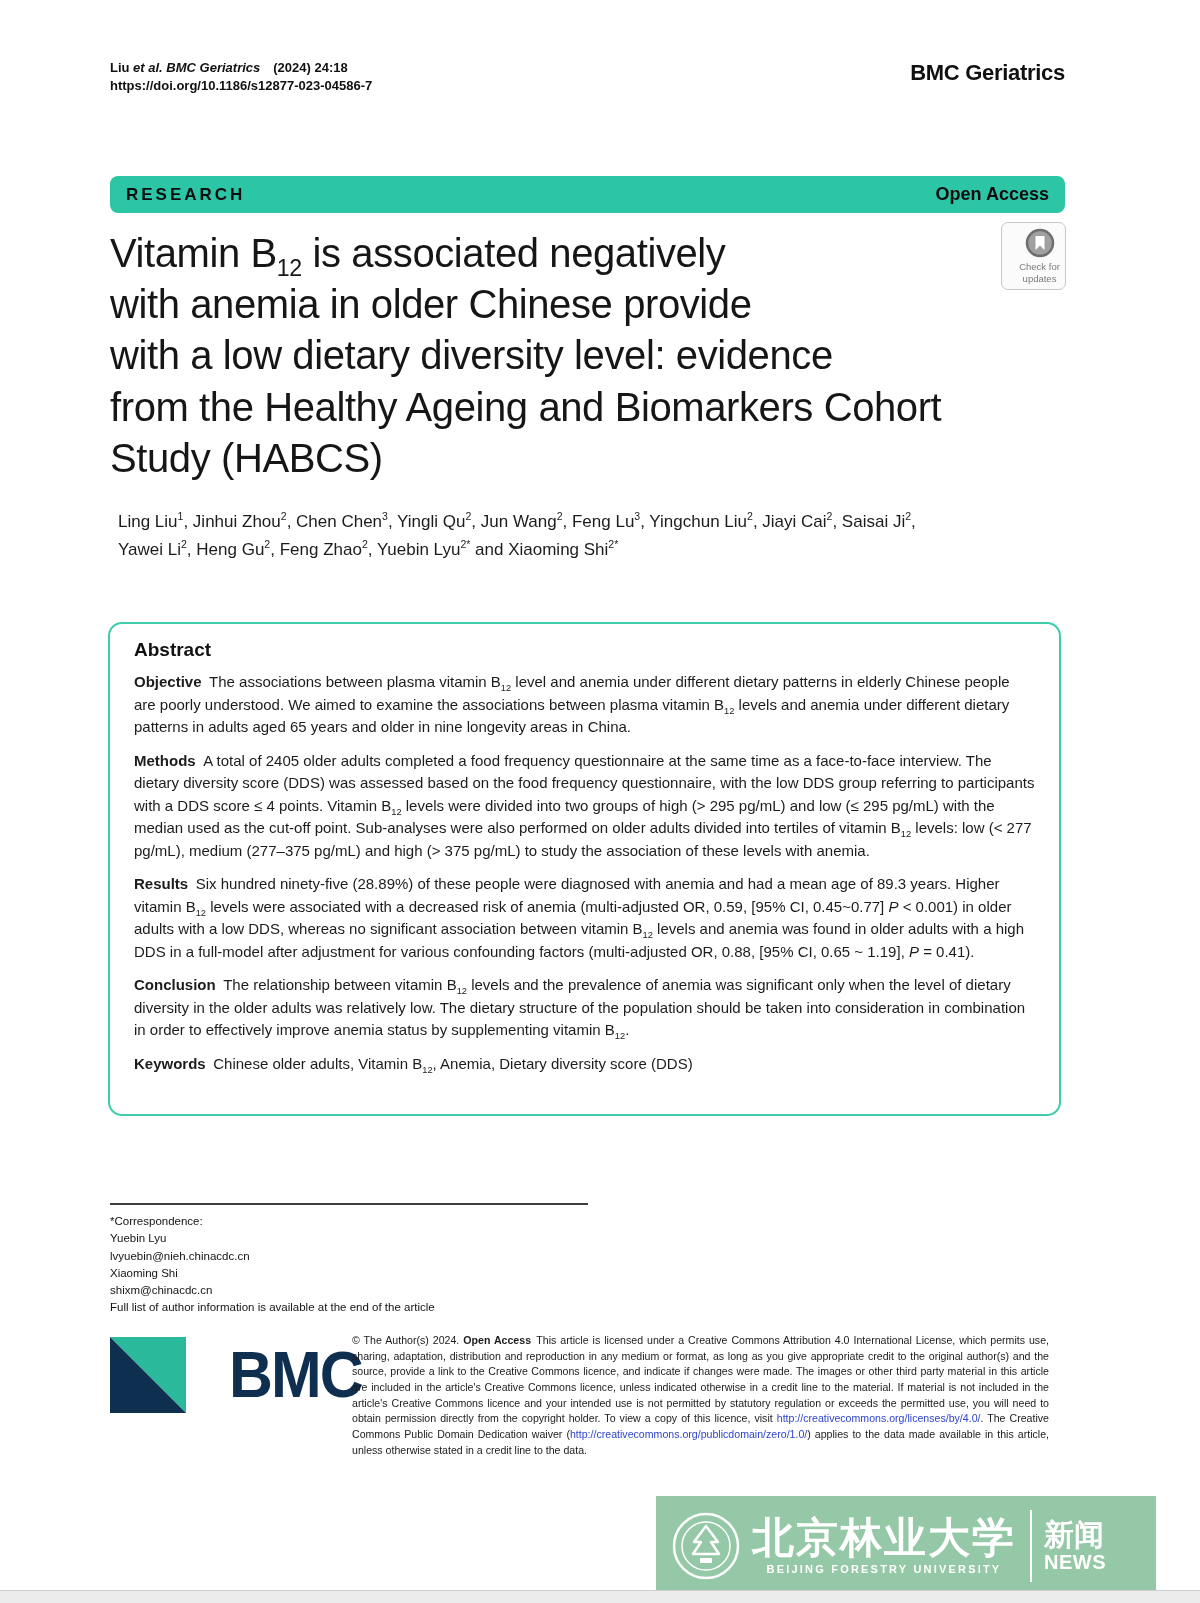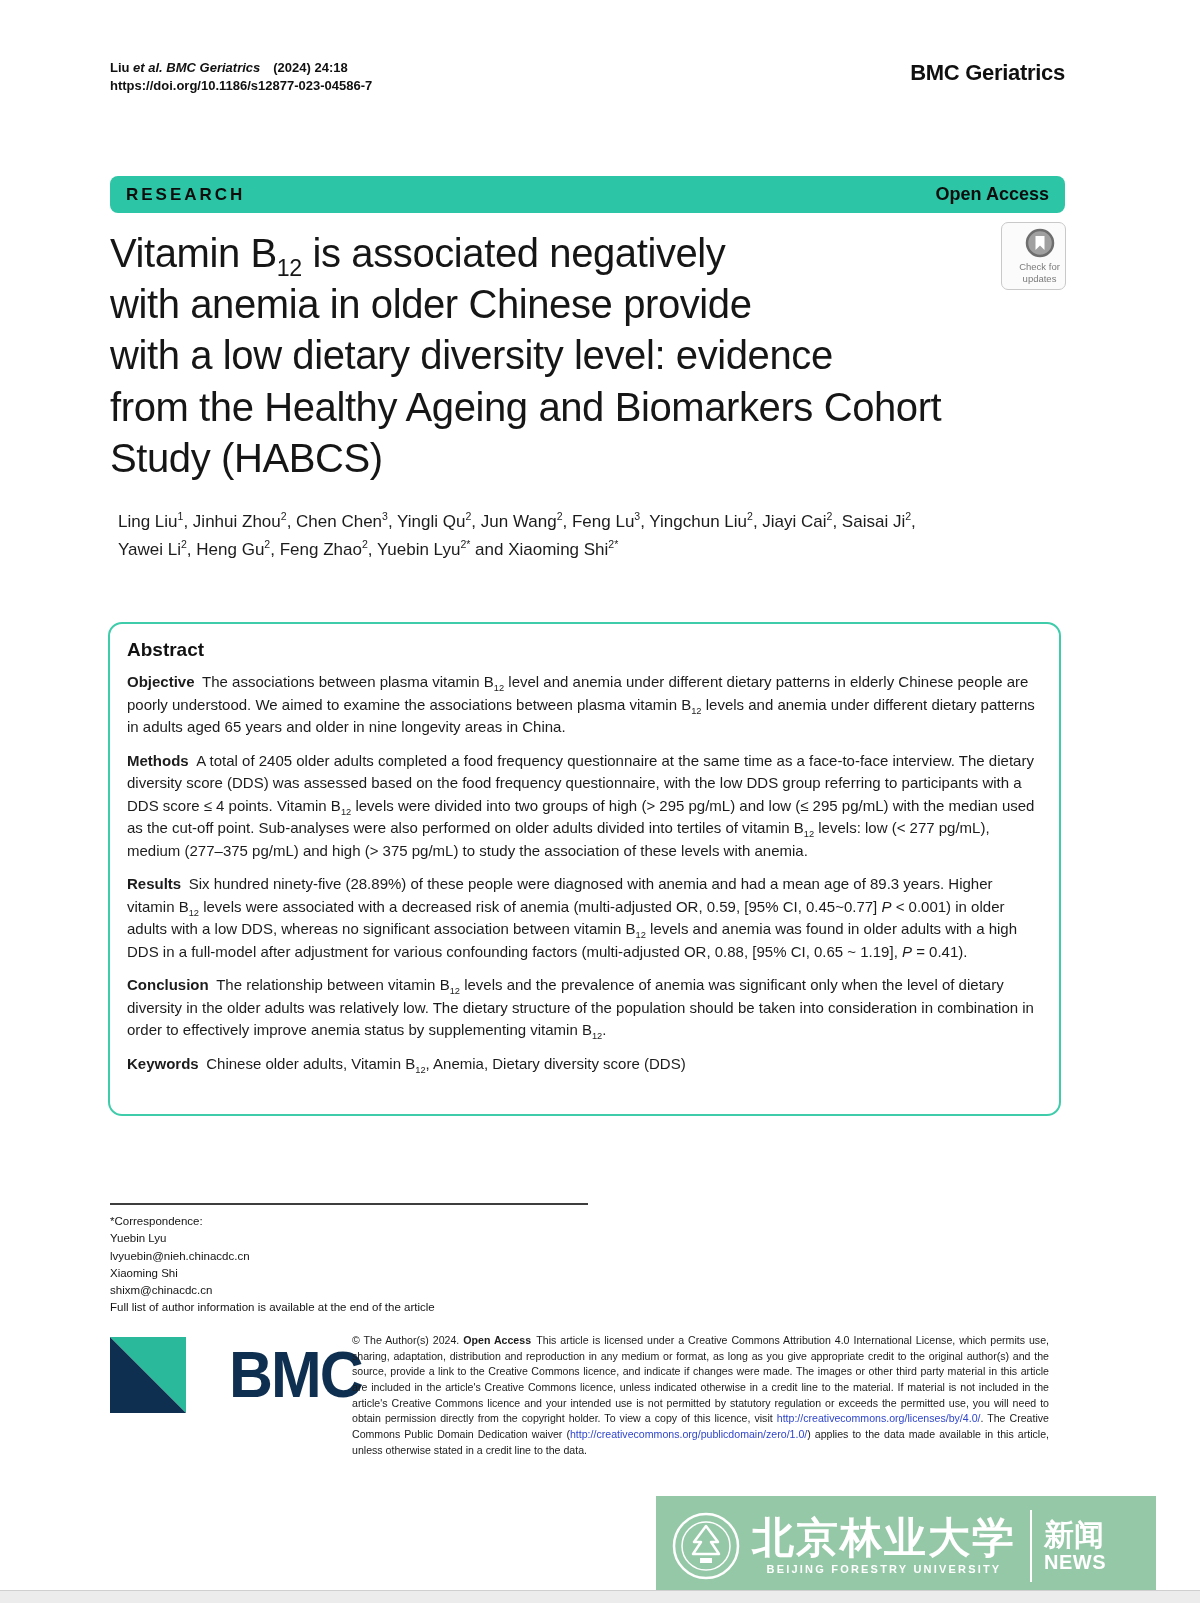--- a/index.html
+++ b/index.html
@@ -43,21 +43,21 @@
   .title sub { font-size:58%; line-height:0; }
   .authors {
     position:absolute; top:500px; left:110px; width:940px;
     font-size:17px; line-height:1.62; color:#1c1c1c; margin:8px;
   }
   .authors sup { font-size:62%; line-height:0; }
 
   
   .abstract {
     position:absolute; top:622px; left:108px; width:953px; min-height:494px;
-    border:2px solid #3fccab; border-radius:14px; padding:15px 17px 12px;
+    border:2px solid #3fccab; border-radius:14px; padding:15px 24px 12px;
     background:#ffffff;
   }
   .abstract h2 { margin:0 0 10px; font-size:19px; font-weight:700; color:#111; }
   .abstract p  { margin:0 0 11px; font-size:15px; line-height:1.5; color:#1c1c1c; }
   .abstract p:last-child { margin-bottom:0; }
   .abstract sub { font-size:62%; line-height:0; }
   .abstract b { font-weight:700; }
 
   
   .corr { position:absolute; top:1203px; left:110px; width:478px; }

